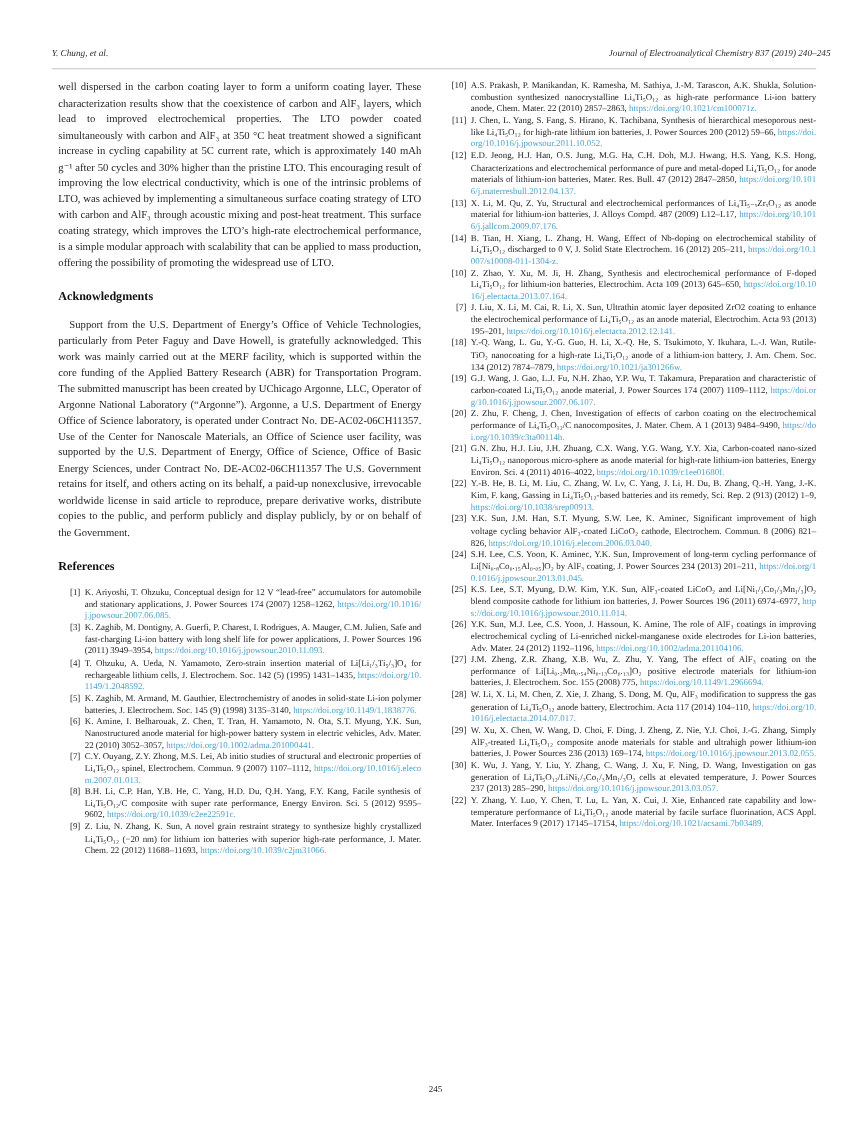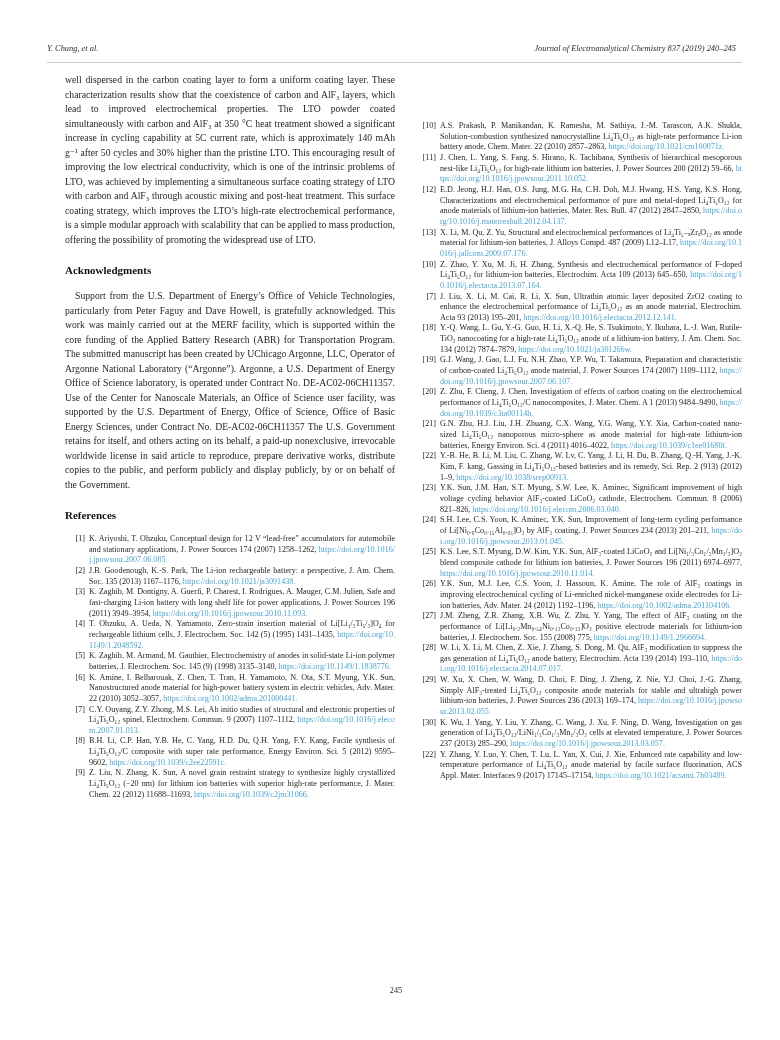--- a/index.html
+++ b/index.html
@@ -14,45 +14,45 @@
     height: 1040px;
     background: #ffffff;
     font-family: "Liberation Serif", "DejaVu Serif", "DejaVu Sans", serif;
     color: #1f1f1f;
     overflow: hidden;
   }
   .running-header {
     position: absolute;
     top: 44px;
     left: 47px;
-    right: 44px;
+    right: 25px;
     display: flex;
     justify-content: space-between;
     font-size: 8.4px;
     font-style: italic;
     color: #2a2a2a;
   }
   .header-rule {
     position: absolute;
     top: 62px;
     left: 47px;
     right: 38px;
     border-top: 1px solid #c9c9c9;
   }
   .columns {
     position: absolute;
     top: 73px;
-    left: 65px;
+    left: 53px;
     right: 38px;
     display: flex;
     gap: 21px;
     justify-content: space-between;
   }
   .col-left  { flex: 0 0 330px; }
-  .col-right { flex: 1 1 auto; margin-top: 48px; }
+  .col-right { flex: 1 1 auto; }
 
   .body-text {
     margin: 0;
     font-size: 9.7px;
     line-height: 14.5px;
     text-align: justify;
   }
   .body-text.first-indent { text-indent: 10px; }
 
   h2.section-heading {
@@ -118,50 +118,50 @@
       <p class="body-text">well dispersed in the carbon coating layer to form a uniform coating layer. These characterization results show that the coexistence of carbon and AlF₃ layers, which lead to improved electrochemical properties. The LTO powder coated simultaneously with carbon and AlF₃ at 350 °C heat treatment showed a significant increase in cycling capability at 5C current rate, which is approximately 140 mAh g⁻¹ after 50 cycles and 30% higher than the pristine LTO. This encouraging result of improving the low electrical conductivity, which is one of the intrinsic problems of LTO, was achieved by implementing a simultaneous surface coating strategy of LTO with carbon and AlF₃ through acoustic mixing and post-heat treatment. This surface coating strategy, which improves the LTO’s high-rate electrochemical performance, is a simple modular approach with scalability that can be applied to mass production, offering the possibility of promoting the widespread use of LTO.</p>
 
       <h2 class="section-heading">Acknowledgments</h2>
 
       <p class="body-text first-indent">Support from the U.S. Department of Energy’s Office of Vehicle Technologies, particularly from Peter Faguy and Dave Howell, is gratefully acknowledged. This work was mainly carried out at the MERF facility, which is supported within the core funding of the Applied Battery Research (ABR) for Transportation Program. The submitted manuscript has been created by UChicago Argonne, LLC, Operator of Argonne National Laboratory (“Argonne”). Argonne, a U.S. Department of Energy Office of Science laboratory, is operated under Contract No. DE-AC02-06CH11357. Use of the Center for Nanoscale Materials, an Office of Science user facility, was supported by the U.S. Department of Energy, Office of Science, Office of Basic Energy Sciences, under Contract No. DE-AC02-06CH11357 The U.S. Government retains for itself, and others acting on its behalf, a paid-up nonexclusive, irrevocable worldwide license in said article to reproduce, prepare derivative works, distribute copies to the public, and perform publicly and display publicly, by or on behalf of the Government.</p>
 
       <h2 class="section-heading">References</h2>
 
       <ol class="ref-list" id="refs-left">
           <li class="ref"><span class="ref-num">[1]</span><span class="ref-text">K. Ariyoshi, T. Ohzuku, Conceptual design for 12 V “lead-free” accumulators for automobile and stationary applications, J. Power Sources 174 (2007) 1258–1262, </span><a class="ref-link">https://doi.org/10.1016/j.jpowsour.2007.06.085.</a></li>
-          <li class="ref"><span class="ref-num">[2]</span><span class="ref-text">J.B. Goodenough, K.-S. Park, The Li-ion rechargeable battery: a perspective, J. Am. Chem. Soc. 135 (2013) 1167–1176, </span><a class="ref-link">https://doi.org/10.1021/ja3091438.</a></li>
           <li class="ref"><span class="ref-num">[3]</span><span class="ref-text">K. Zaghib, M. Dontigny, A. Guerfi, P. Charest, I. Rodrigues, A. Mauger, C.M. Julien, Safe and fast-charging Li-ion battery with long shelf life for power applications, J. Power Sources 196 (2011) 3949–3954, </span><a class="ref-link">https://doi.org/10.1016/j.jpowsour.2010.11.093.</a></li>
           <li class="ref"><span class="ref-num">[4]</span><span class="ref-text">T. Ohzuku, A. Ueda, N. Yamamoto, Zero-strain insertion material of Li[Li₁/₃Ti₅/₃]O₄ for rechargeable lithium cells, J. Electrochem. Soc. 142 (5) (1995) 1431–1435, </span><a class="ref-link">https://doi.org/10.1149/1.2048592.</a></li>
           <li class="ref"><span class="ref-num">[5]</span><span class="ref-text">K. Zaghib, M. Armand, M. Gauthier, Electrochemistry of anodes in solid-state Li-ion polymer batteries, J. Electrochem. Soc. 145 (9) (1998) 3135–3140, </span><a class="ref-link">https://doi.org/10.1149/1.1838776.</a></li>
           <li class="ref"><span class="ref-num">[6]</span><span class="ref-text">K. Amine, I. Belharouak, Z. Chen, T. Tran, H. Yamamoto, N. Ota, S.T. Myung, Y.K. Sun, Nanostructured anode material for high-power battery system in electric vehicles, Adv. Mater. 22 (2010) 3052–3057, </span><a class="ref-link">https://doi.org/10.1002/adma.201000441.</a></li>
           <li class="ref"><span class="ref-num">[7]</span><span class="ref-text">C.Y. Ouyang, Z.Y. Zhong, M.S. Lei, Ab initio studies of structural and electronic properties of Li₄Ti₅O₁₂ spinel, Electrochem. Commun. 9 (2007) 1107–1112, </span><a class="ref-link">https://doi.org/10.1016/j.elecom.2007.01.013.</a></li>
           <li class="ref"><span class="ref-num">[8]</span><span class="ref-text">B.H. Li, C.P. Han, Y.B. He, C. Yang, H.D. Du, Q.H. Yang, F.Y. Kang, Facile synthesis of Li₄Ti₅O₁₂/C composite with super rate performance, Energy Environ. Sci. 5 (2012) 9595–9602, </span><a class="ref-link">https://doi.org/10.1039/c2ee22591c.</a></li>
           <li class="ref"><span class="ref-num">[9]</span><span class="ref-text">Z. Liu, N. Zhang, K. Sun, A novel grain restraint strategy to synthesize highly crystallized Li₄Ti₅O₁₂ (−20 nm) for lithium ion batteries with superior high-rate performance, J. Mater. Chem. 22 (2012) 11688–11693, </span><a class="ref-link">https://doi.org/10.1039/c2jm31066.</a></li>
         </ol>
     </div>
 
     <div class="col-right">
       <ol class="ref-list" id="refs-right">
           <li class="ref"><span class="ref-num">[10]</span><span class="ref-text">A.S. Prakash, P. Manikandan, K. Ramesha, M. Sathiya, J.-M. Tarascon, A.K. Shukla, Solution-combustion synthesized nanocrystalline Li₄Ti₅O₁₂ as high-rate performance Li-ion battery anode, Chem. Mater. 22 (2010) 2857–2863, </span><a class="ref-link">https://doi.org/10.1021/cm100071z.</a></li>
           <li class="ref"><span class="ref-num">[11]</span><span class="ref-text">J. Chen, L. Yang, S. Fang, S. Hirano, K. Tachibana, Synthesis of hierarchical mesoporous nest-like Li₄Ti₅O₁₂ for high-rate lithium ion batteries, J. Power Sources 200 (2012) 59–66, </span><a class="ref-link">https://doi.org/10.1016/j.jpowsour.2011.10.052.</a></li>
           <li class="ref"><span class="ref-num">[12]</span><span class="ref-text">E.D. Jeong, H.J. Han, O.S. Jung, M.G. Ha, C.H. Doh, M.J. Hwang, H.S. Yang, K.S. Hong, Characterizations and electrochemical performance of pure and metal-doped Li₄Ti₅O₁₂ for anode materials of lithium-ion batteries, Mater. Res. Bull. 47 (2012) 2847–2850, </span><a class="ref-link">https://doi.org/10.1016/j.materresbull.2012.04.137.</a></li>
           <li class="ref"><span class="ref-num">[13]</span><span class="ref-text">X. Li, M. Qu, Z. Yu, Structural and electrochemical performances of Li₄Ti₅₋ₓZrₓO₁₂ as anode material for lithium-ion batteries, J. Alloys Compd. 487 (2009) L12–L17, </span><a class="ref-link">https://doi.org/10.1016/j.jallcom.2009.07.176.</a></li>
+          <li class="ref"><span class="ref-num">[14]</span><span class="ref-text">B. Tian, H. Xiang, L. Zhang, H. Wang, Effect of Nb-doping on electrochemical stability of Li₄Ti₅O₁₂ discharged to 0 V, J. Solid State Electrochem. 16 (2012) 205–211, </span><a class="ref-link">https://doi.org/10.1007/s10008-011-1304-z.</a></li>
           <li class="ref"><span class="ref-num">[10]</span><span class="ref-text">Z. Zhao, Y. Xu, M. Ji, H. Zhang, Synthesis and electrochemical performance of F-doped Li₄Ti₅O₁₂ for lithium-ion batteries, Electrochim. Acta 109 (2013) 645–650, </span><a class="ref-link">https://doi.org/10.1016/j.electacta.2013.07.164.</a></li>
           <li class="ref"><span class="ref-num">[7]</span><span class="ref-text">J. Liu, X. Li, M. Cai, R. Li, X. Sun, Ultrathin atomic layer deposited ZrO2 coating to enhance the electrochemical performance of Li₄Ti₅O₁₂ as an anode material, Electrochim. Acta 93 (2013) 195–201, </span><a class="ref-link">https://doi.org/10.1016/j.electacta.2012.12.141.</a></li>
           <li class="ref"><span class="ref-num">[18]</span><span class="ref-text">Y.-Q. Wang, L. Gu, Y.-G. Guo, H. Li, X.-Q. He, S. Tsukimoto, Y. Ikuhara, L.-J. Wan, Rutile-TiO₂ nanocoating for a high-rate Li₄Ti₅O₁₂ anode of a lithium-ion battery, J. Am. Chem. Soc. 134 (2012) 7874–7879, </span><a class="ref-link">https://doi.org/10.1021/ja301266w.</a></li>
           <li class="ref"><span class="ref-num">[19]</span><span class="ref-text">G.J. Wang, J. Gao, L.J. Fu, N.H. Zhao, Y.P. Wu, T. Takamura, Preparation and characteristic of carbon-coated Li₄Ti₅O₁₂ anode material, J. Power Sources 174 (2007) 1109–1112, </span><a class="ref-link">https://doi.org/10.1016/j.jpowsour.2007.06.107.</a></li>
           <li class="ref"><span class="ref-num">[20]</span><span class="ref-text">Z. Zhu, F. Cheng, J. Chen, Investigation of effects of carbon coating on the electrochemical performance of Li₄Ti₅O₁₂/C nanocomposites, J. Mater. Chem. A 1 (2013) 9484–9490, </span><a class="ref-link">https://doi.org/10.1039/c3ta00114h.</a></li>
           <li class="ref"><span class="ref-num">[21]</span><span class="ref-text">G.N. Zhu, H.J. Liu, J.H. Zhuang, C.X. Wang, Y.G. Wang, Y.Y. Xia, Carbon-coated nano-sized Li₄Ti₅O₁₂ nanoporous micro-sphere as anode material for high-rate lithium-ion batteries, Energy Environ. Sci. 4 (2011) 4016–4022, </span><a class="ref-link">https://doi.org/10.1039/c1ee01680f.</a></li>
           <li class="ref"><span class="ref-num">[22]</span><span class="ref-text">Y.-B. He, B. Li, M. Liu, C. Zhang, W. Lv, C. Yang, J. Li, H. Du, B. Zhang, Q.-H. Yang, J.-K. Kim, F. kang, Gassing in Li₄Ti₅O₁₂-based batteries and its remedy, Sci. Rep. 2 (913) (2012) 1–9, </span><a class="ref-link">https://doi.org/10.1038/srep00913.</a></li>
           <li class="ref"><span class="ref-num">[23]</span><span class="ref-text">Y.K. Sun, J.M. Han, S.T. Myung, S.W. Lee, K. Aminec, Significant improvement of high voltage cycling behavior AlF₃-coated LiCoO₂ cathode, Electrochem. Commun. 8 (2006) 821–826, </span><a class="ref-link">https://doi.org/10.1016/j.elecom.2006.03.040.</a></li>
           <li class="ref"><span class="ref-num">[24]</span><span class="ref-text">S.H. Lee, C.S. Yoon, K. Aminec, Y.K. Sun, Improvement of long-term cycling performance of Li[Ni₀.₈Co₀.₁₅Al₀.₀₅]O₂ by AlF₃ coating, J. Power Sources 234 (2013) 201–211, </span><a class="ref-link">https://doi.org/10.1016/j.jpowsour.2013.01.045.</a></li>
           <li class="ref"><span class="ref-num">[25]</span><span class="ref-text">K.S. Lee, S.T. Myung, D.W. Kim, Y.K. Sun, AlF₃-coated LiCoO₂ and Li[Ni₁/₃Co₁/₃Mn₁/₃]O₂ blend composite cathode for lithium ion batteries, J. Power Sources 196 (2011) 6974–6977, </span><a class="ref-link">https://doi.org/10.1016/j.jpowsour.2010.11.014.</a></li>
           <li class="ref"><span class="ref-num">[26]</span><span class="ref-text">Y.K. Sun, M.J. Lee, C.S. Yoon, J. Hassoun, K. Amine, The role of AlF₃ coatings in improving electrochemical cycling of Li-enriched nickel-manganese oxide electrodes for Li-ion batteries, Adv. Mater. 24 (2012) 1192–1196, </span><a class="ref-link">https://doi.org/10.1002/adma.201104106.</a></li>
           <li class="ref"><span class="ref-num">[27]</span><span class="ref-text">J.M. Zheng, Z.R. Zhang, X.B. Wu, Z. Zhu, Y. Yang, The effect of AlF₃ coating on the performance of Li[Li₀.₂Mn₀.₅₄Ni₀.₁₃Co₀.₁₃]O₂ positive electrode materials for lithium-ion batteries, J. Electrochem. Soc. 155 (2008) 775, </span><a class="ref-link">https://doi.org/10.1149/1.2966694.</a></li>
-          <li class="ref"><span class="ref-num">[28]</span><span class="ref-text">W. Li, X. Li, M. Chen, Z. Xie, J. Zhang, S. Dong, M. Qu, AlF₃ modification to suppress the gas generation of Li₄Ti₅O₁₂ anode battery, Electrochim. Acta 139 (2014) 193–110, </span><a class="ref-link">https://doi.org/10.1016/j.electacta.2014.07.017.</a></li>
+          <li class="ref"><span class="ref-num">[28]</span><span class="ref-text">W. Li, X. Li, M. Chen, Z. Xie, J. Zhang, S. Dong, M. Qu, AlF₃ modification to suppress the gas generation of Li₄Ti₅O₁₂ anode battery, Electrochim. Acta 117 (2014) 104–110, </span><a class="ref-link">https://doi.org/10.1016/j.electacta.2014.07.017.</a></li>
           <li class="ref"><span class="ref-num">[29]</span><span class="ref-text">W. Xu, X. Chen, W. Wang, D. Choi, F. Ding, J. Zheng, Z. Nie, Y.J. Choi, J.-G. Zhang, Simply AlF₃-treated Li₄Ti₅O₁₂ composite anode materials for stable and ultrahigh power lithium-ion batteries, J. Power Sources 236 (2013) 169–174, </span><a class="ref-link">https://doi.org/10.1016/j.jpowsour.2013.02.055.</a></li>
           <li class="ref"><span class="ref-num">[30]</span><span class="ref-text">K. Wu, J. Yang, Y. Liu, Y. Zhang, C. Wang, J. Xu, F. Ning, D. Wang, Investigation on gas generation of Li₄Ti₅O₁₂/LiNi₁/₃Co₁/₃Mn₁/₃O₂ cells at elevated temperature, J. Power Sources 237 (2013) 285–290, </span><a class="ref-link">https://doi.org/10.1016/j.jpowsour.2013.03.057.</a></li>
           <li class="ref"><span class="ref-num">[22]</span><span class="ref-text">Y. Zhang, Y. Luo, Y. Chen, T. Lu, L. Yan, X. Cui, J. Xie, Enhanced rate capability and low-temperature performance of Li₄Ti₅O₁₂ anode material by facile surface fluorination, ACS Appl. Mater. Interfaces 9 (2017) 17145–17154, </span><a class="ref-link">https://doi.org/10.1021/acsami.7b03489.</a></li>
         </ol>
     </div>
 
   </div>
 
   <div class="page-footer">
     <span>245</span>

